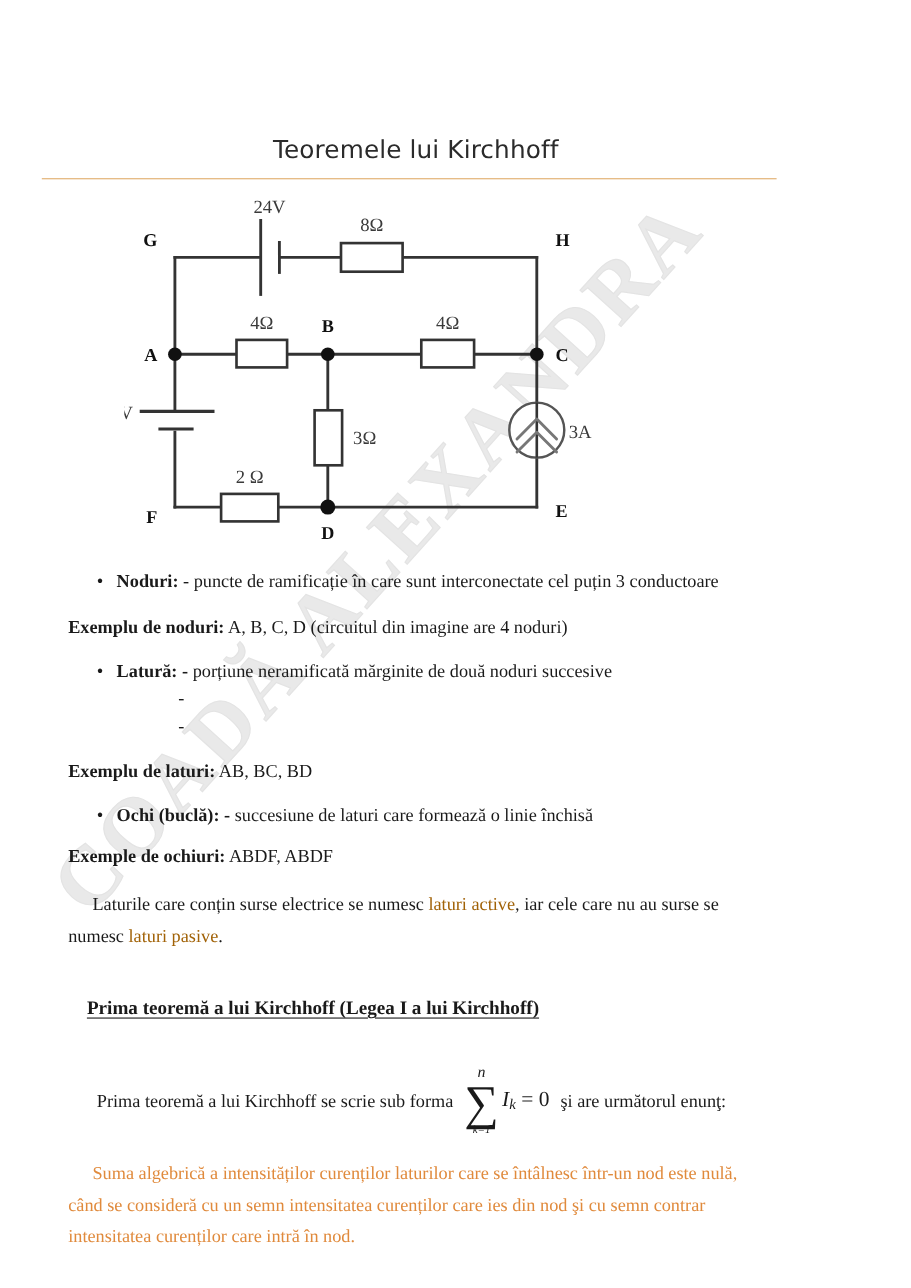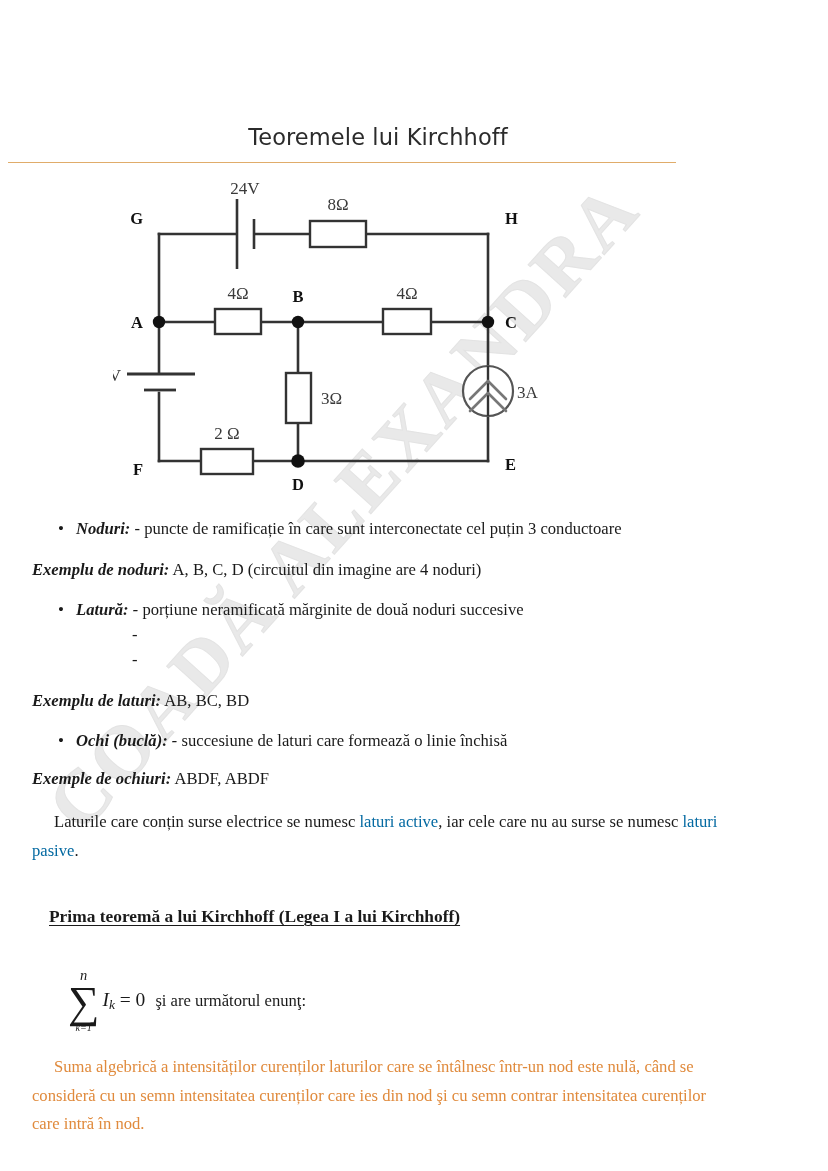--- a/index.html
+++ b/index.html
@@ -41,21 +41,21 @@
     -webkit-text-stroke: 1px #e3e3e3;
   }
 
   
   #page {
     position: relative;
     z-index: 1;
     width: 756px;
     height: 1171px;
     box-sizing: border-box;
-    padding: 0 32px;
+    padding: 0 62px;
   }
 
   
   .doc-title {
     margin: 0;
     padding-top: 124px;
     text-align: center;
     font-family: "DejaVu Sans", sans-serif;
     font-weight: 400;
     font-size: 22.5px;
@@ -86,21 +86,21 @@
     line-height: 1.45;
   }
   .bullet-dot {
     width: 18px;
     flex: 0 0 18px;
     text-align: left;
     font-size: 17px;
     line-height: 1.45;
   }
   .bullet-text { flex: 1 1 auto; }
-  b, .bold { font-weight: 700; font-style: italic; }
+  b, .bold { font-weight: 700; }
 
   .para {
     font-size: 16.6px;
     line-height: 1.45;
     margin: 0;
   }
   .sp-10 { height: 10px; }
   .sp-14 { height: 14px; }
   .sp-16 { height: 16px; }
   .sp-20 { height: 20px; }
@@ -111,21 +111,21 @@
     align-items: flex-start;
     margin-left: 100px;
     font-size: 16.6px;
     line-height: 1.5;
   }
   .subbullet-dash {
     width: 26px;
     flex: 0 0 26px;
   }
 
-  .hl { color: #0369a1; }
+  .hl { color: #a16207; }
 
   .flow-para {
     font-size: 16.6px;
     line-height: 1.75;
     text-indent: 22px;
     margin: 0;
   }
 
   .section-heading {
     font-size: 17.4px;
@@ -326,20 +326,21 @@
 
   <p class="flow-para"><span>Laturile care conțin surse electrice se numesc </span><span class="hl">laturi active</span><span>, iar cele care nu au surse se numesc </span><span class="hl">laturi pasive</span><span>.</span></p>
 
   <div class="sp-24"></div>
 
   <p class="section-heading">Prima teoremă a lui Kirchhoff (Legea I a lui Kirchhoff)</p>
 
   <div class="sp-24"></div>
 
   <div class="formula-line">
+    <span>Prima teoremă a lui Kirchhoff se scrie sub forma</span>
     <span class="formula-eq">
       <span class="sigma-stack">
         <span class="sigma-top">n</span>
         <span class="sigma-glyph">∑</span>
         <span class="sigma-bot">k=1</span>
       </span>
       <span class="formula-body"><span>I</span><span class="sub">k</span><span class="op"> = 0</span></span>
     </span>
     <span>şi are următorul enunţ:</span>
   </div>

